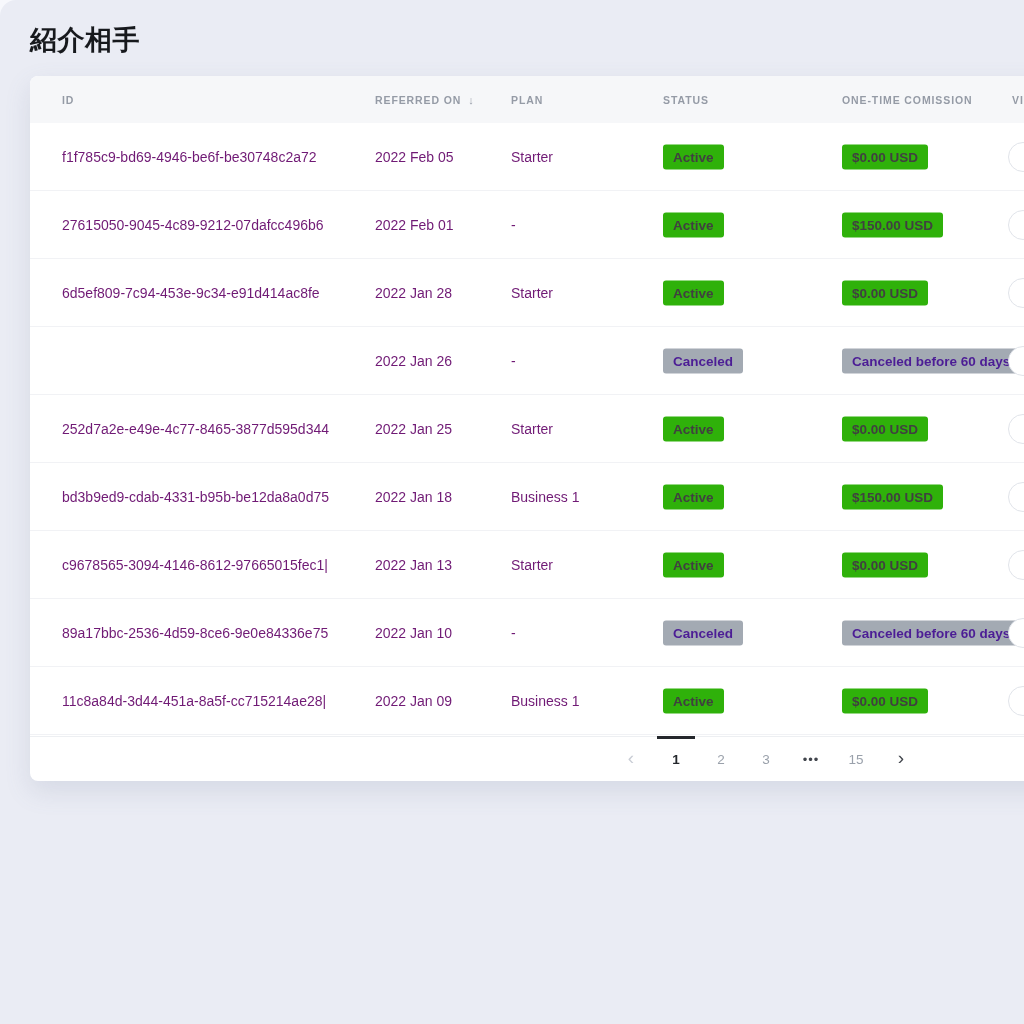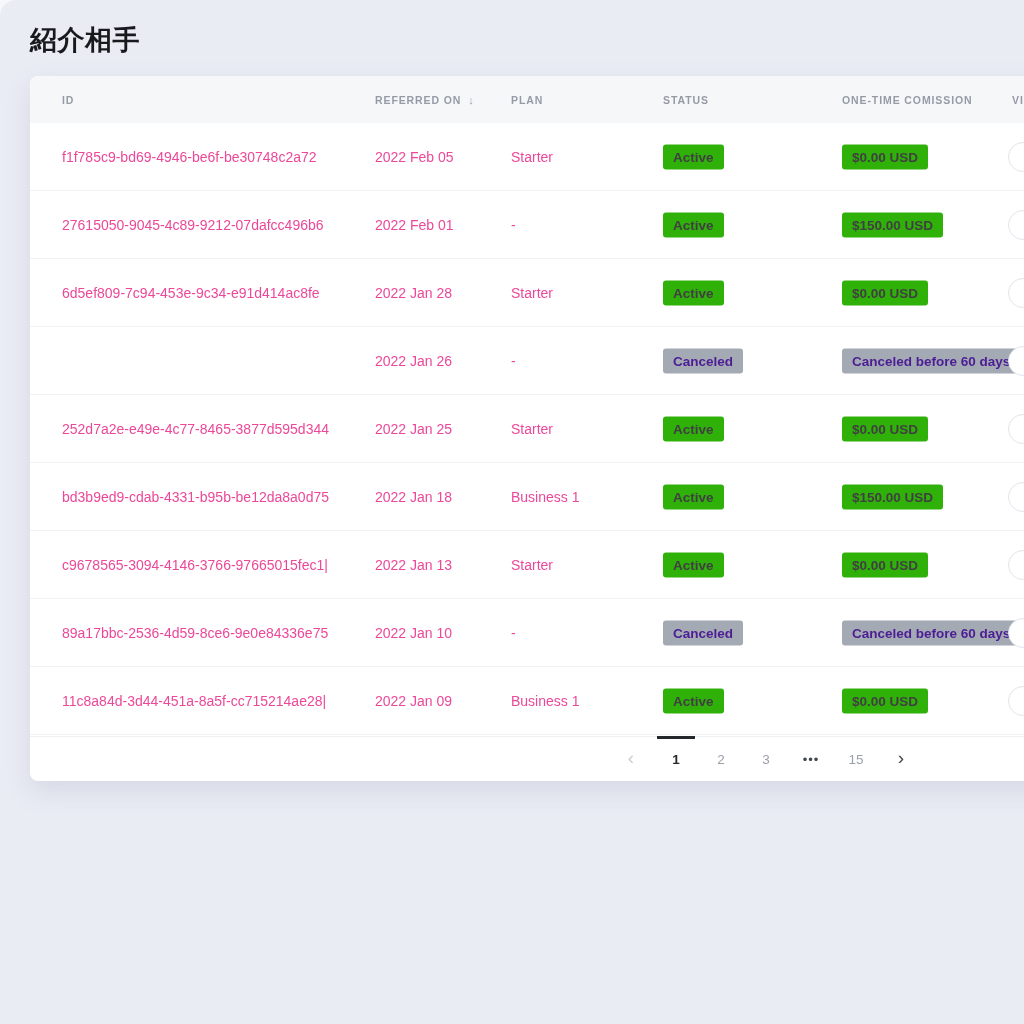--- a/index.html
+++ b/index.html
@@ -43,21 +43,21 @@
   .c-status    { left: 607px; margin-left: 26px; }
   .c-comission { left: 764px; margin-left: 48px; }
   .c-visits    { left: 982px; }
   .row {
     height: 68px; position: relative;
     border-bottom: 1px solid #f1f2f5;
     background: #fff;
   }
   .cell {
     position: absolute; top: 50%; transform: translateY(-50%);
-    font-size: 14px; color: #ec4899; white-space: nowrap;
+    font-size: 14px; color: #701a75; white-space: nowrap;
   }
   .badge {
     position: absolute; top: 50%; transform: translateY(-50%);
     display: inline-block;
     font-size: 13.5px; font-weight: 700; color: #404040;
     padding: 5px 10px; border-radius: 3px; white-space: nowrap;
   }
   .badge.green { background: #2fb10a; }
   .badge.gray  { background: #a3aab3; color: #4c1d95; }
   .view-btn {
@@ -156,21 +156,21 @@
     <div class="row">
       <div class="cell c-id">bd3b9ed9-cdab-4331-b95b-be12da8a0d75</div>
       <div class="cell c-referred">2022 Jan 18</div>
       <div class="cell c-plan">Business 1</div>
       <div class="badge c-status green">Active</div>
       <div class="badge c-comission green">$150.00 USD</div>
       <div class="view-btn"></div>
     </div>
 
     <div class="row">
-      <div class="cell c-id">c9678565-3094-4146-3766-97665015fec1|</div>
+      <div class="cell c-id">c9678565-3094-4146-8612-97665015fec1|</div>
       <div class="cell c-referred">2022 Jan 13</div>
       <div class="cell c-plan">Starter</div>
       <div class="badge c-status green">Active</div>
       <div class="badge c-comission green">$0.00 USD</div>
       <div class="view-btn"></div>
     </div>
 
     <div class="row">
       <div class="cell c-id">89a17bbc-2536-4d59-8ce6-9e0e84336e75</div>
       <div class="cell c-referred">2022 Jan 10</div>

